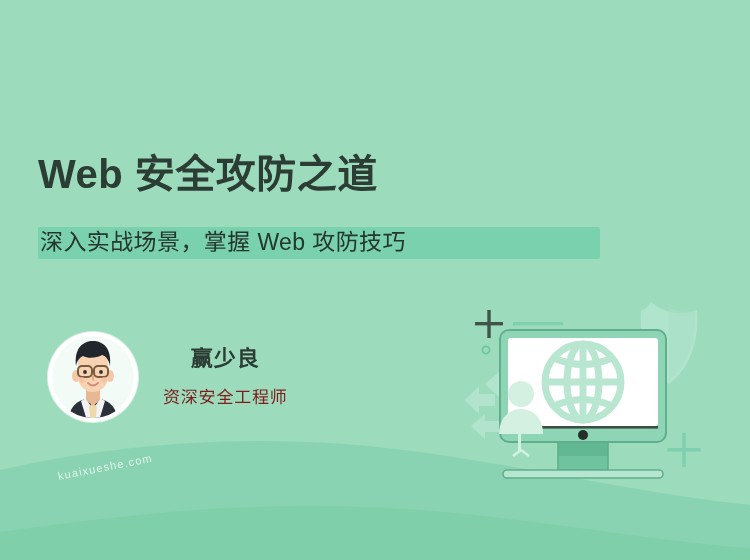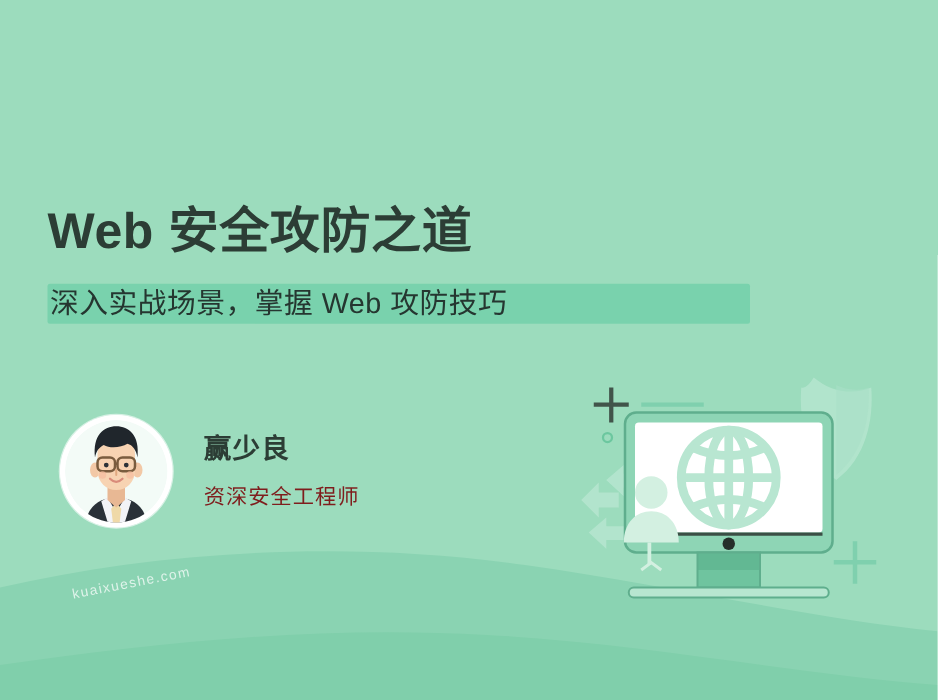--- a/index.html
+++ b/index.html
@@ -48,21 +48,20 @@
   .title {
     position: absolute;
     left: 38px;
     top: 148px;
     font-size: 40px;
     line-height: 52px;
     font-weight: 700;
     color: #2c3d35;
     letter-spacing: 0.5px;
     white-space: nowrap;
-    margin-top: 11px;
   }
 
   .subtitle-wrap {
     position: absolute;
     left: 38px;
     top: 227px;
     width: 532px;
     height: 32px;
   }
   .subtitle-band {
@@ -103,20 +102,21 @@
     flex: none;
     box-shadow: 0 0 0 1px rgba(255,255,255,0.6);
   }
   .avatar svg { display: block; }
 
   .author-text {
     margin-left: 25px;
     display: flex;
     flex-direction: column;
     justify-content: center;
+    align-items: center;
   }
   .author-name {
     font-size: 22px;
     line-height: 30px;
     font-weight: 600;
     color: #2c3d35;
     letter-spacing: 1px;
     white-space: nowrap;
   }
   .author-role {

